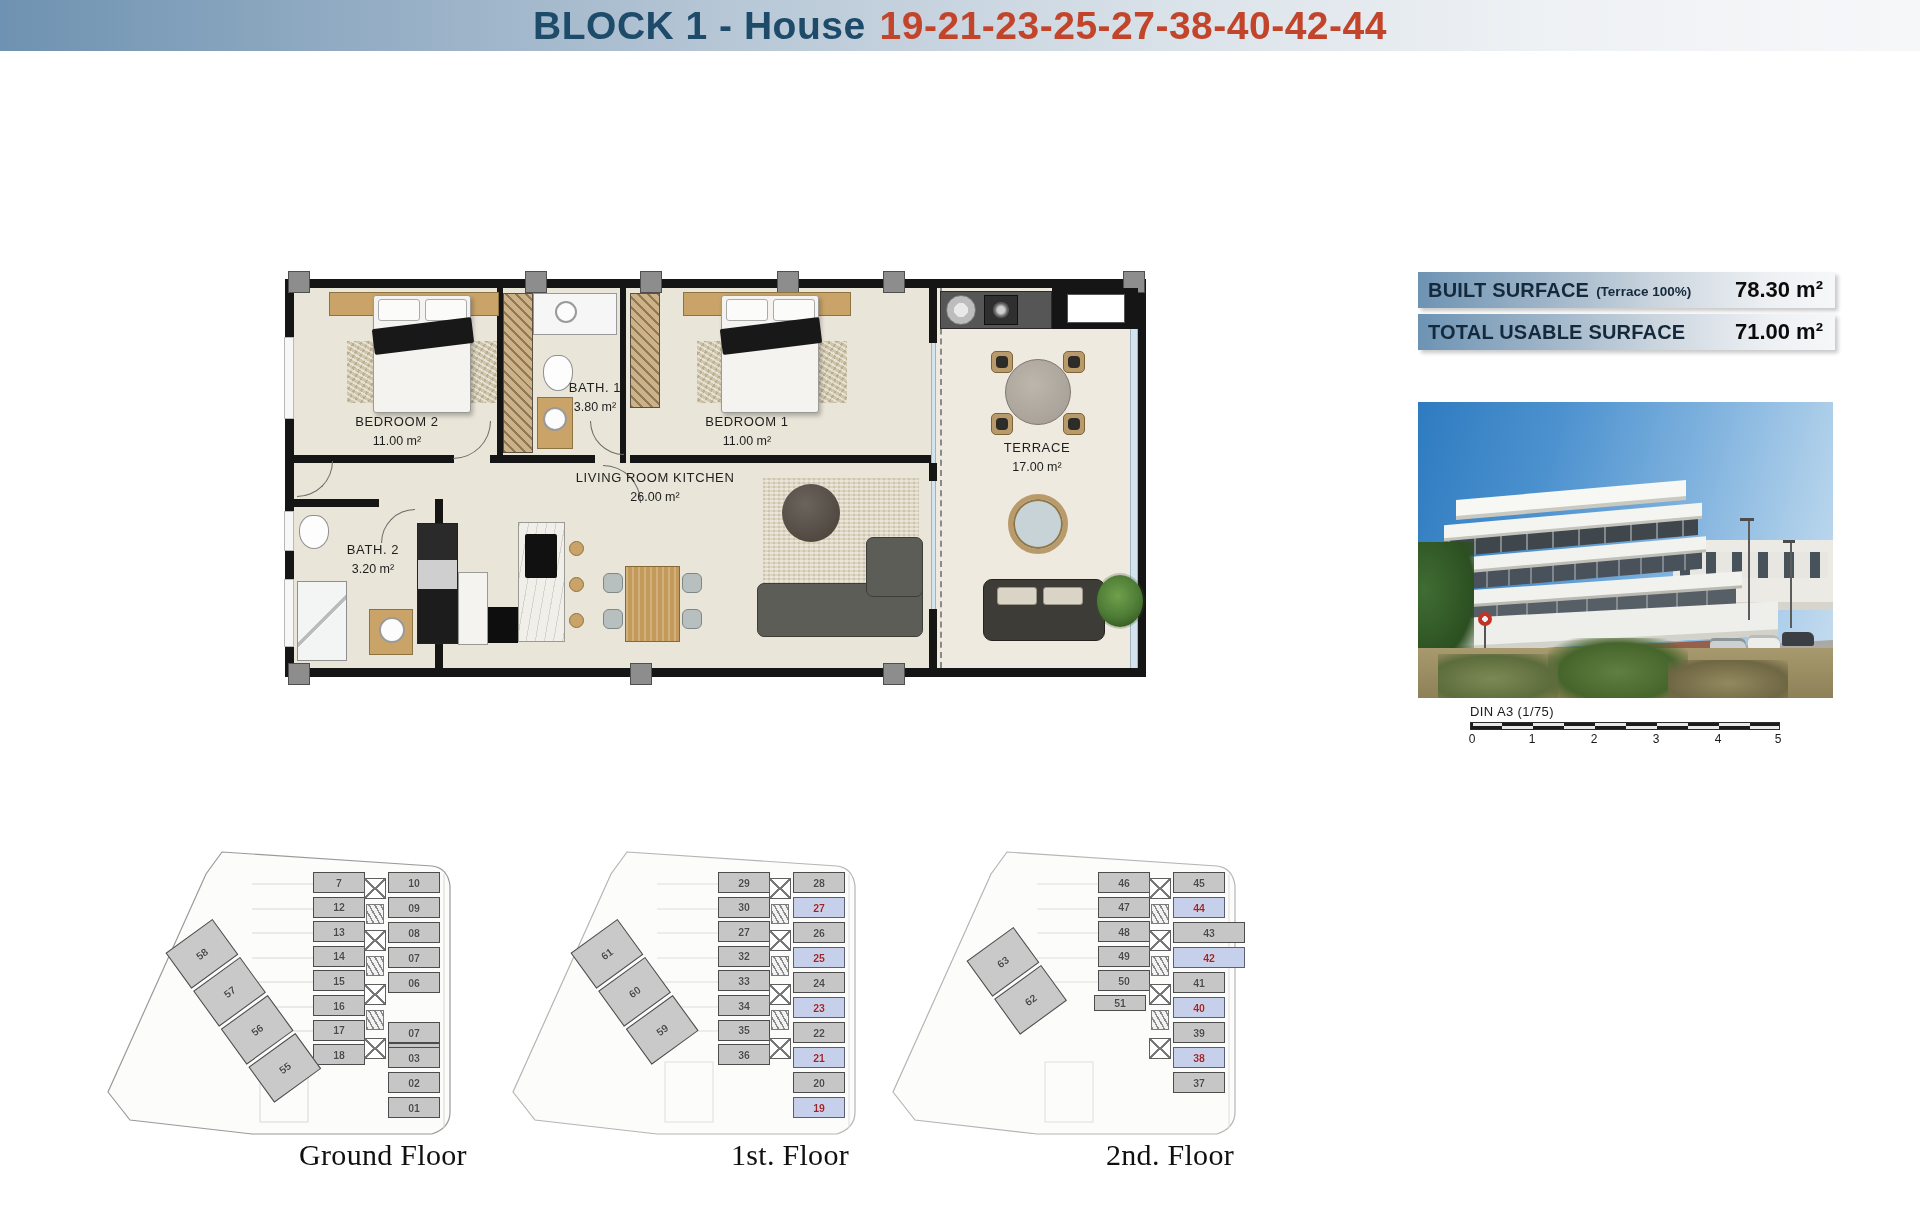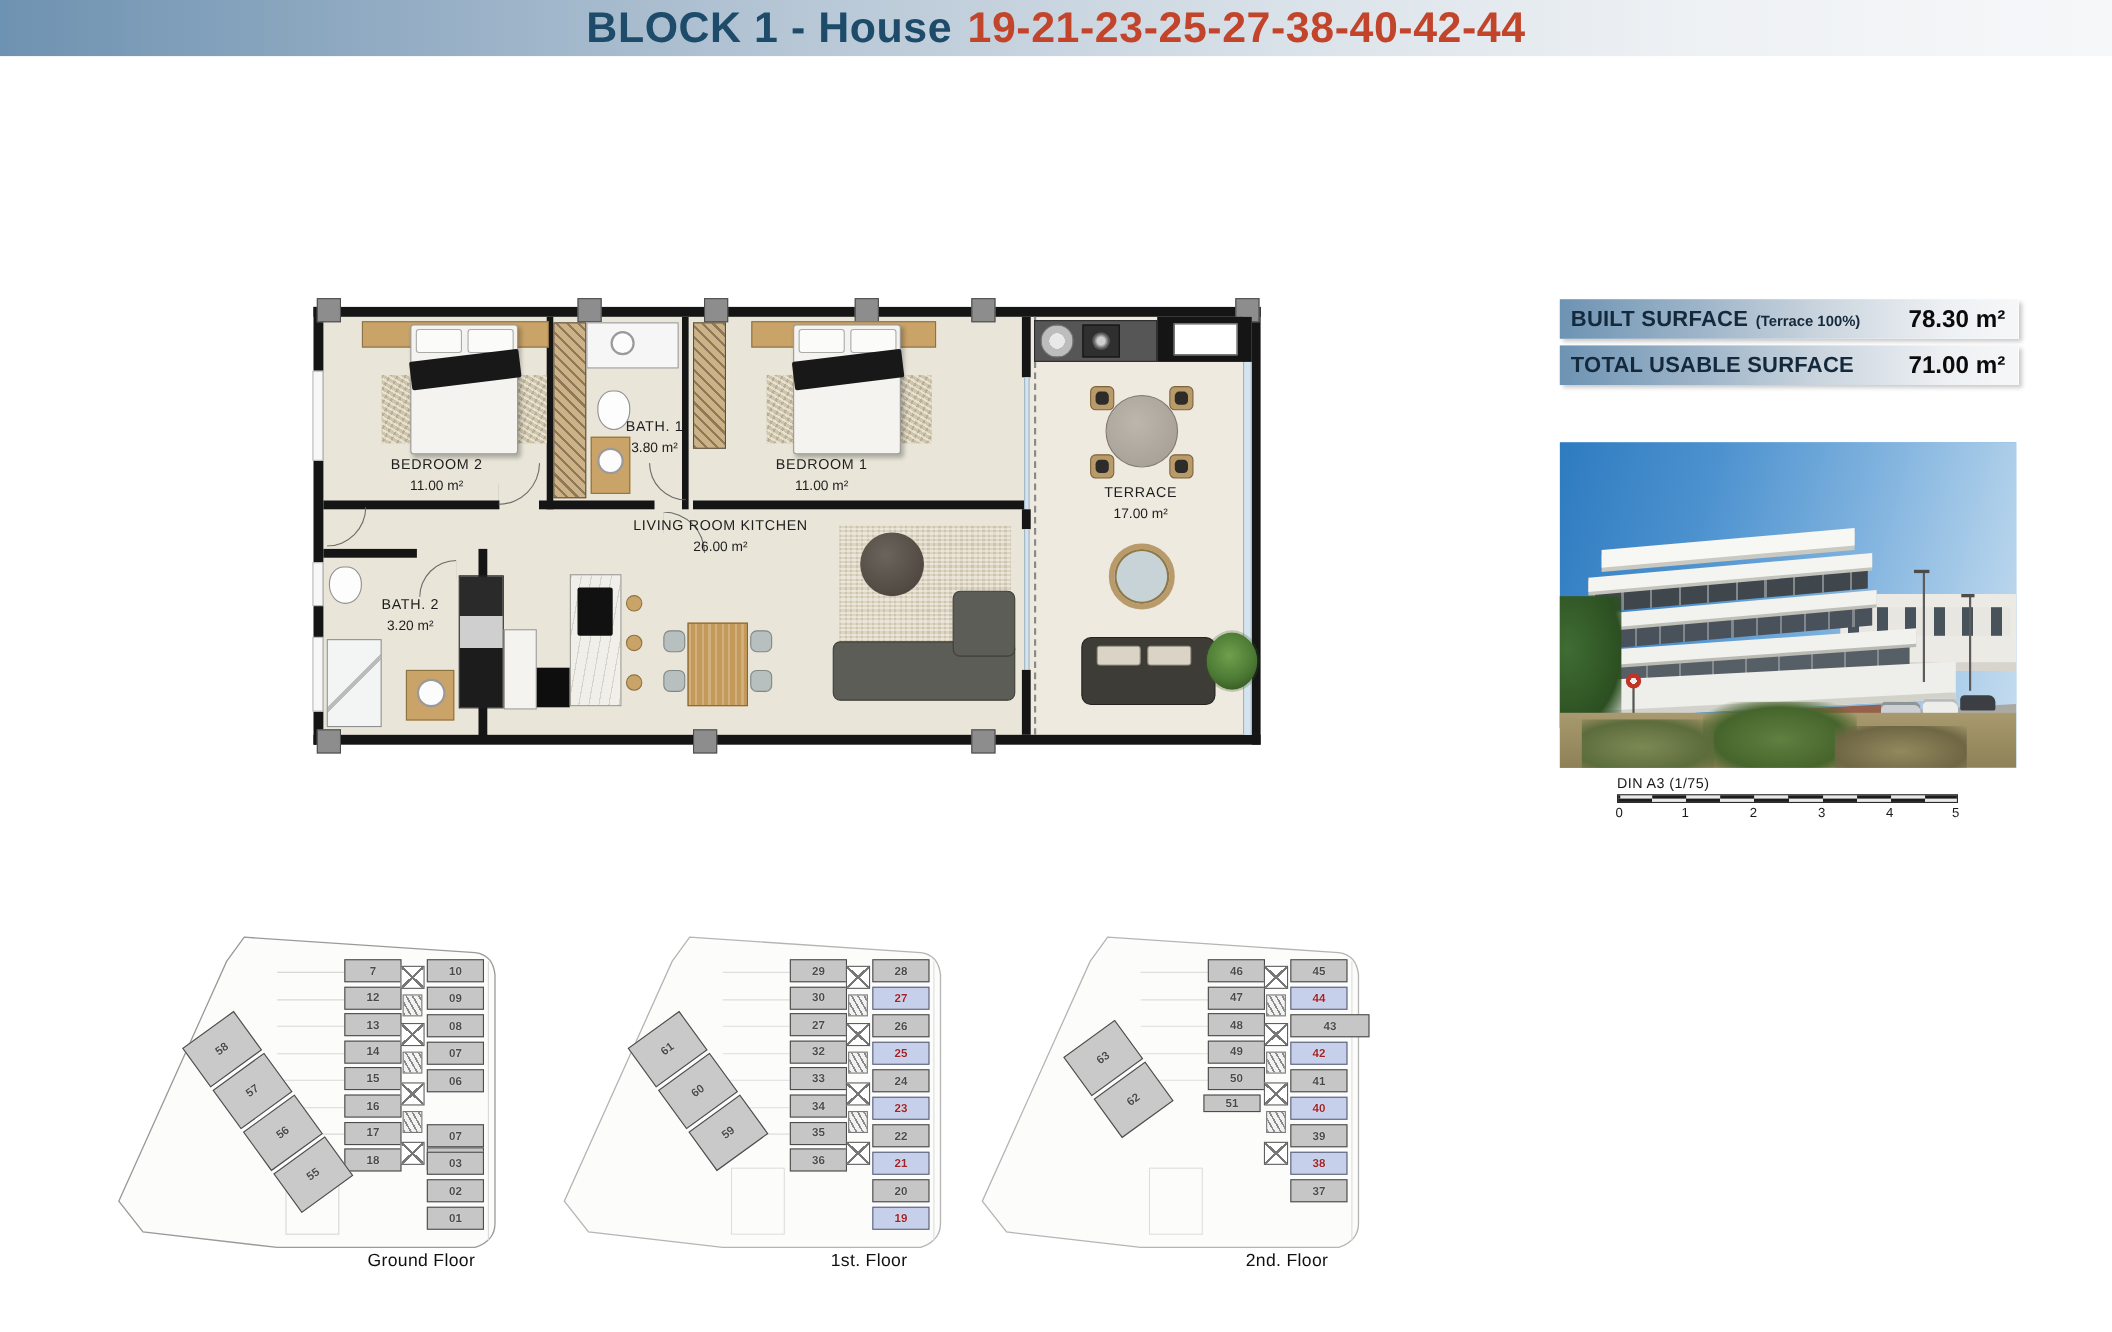--- a/index.html
+++ b/index.html
@@ -108,21 +108,21 @@
     text-shadow:0 0 1px #fff; }
   .mp .unit.hl { background:#c7d0eb; color:#9e2229; border-color:#5a5f78; }
   .mp .xbox { position:absolute; background:#fff; border:1px solid #5f5f5f;
     background-image:linear-gradient(to top right, transparent 46%, #777 46% 54%, transparent 54%),
                      linear-gradient(to bottom right, transparent 46%, #777 46% 54%, transparent 54%); }
   .mp .hatch { position:absolute; background:#f2f2f2; border:1px solid #7a7a7a;
     background-image:repeating-linear-gradient(60deg, #8a8a8a 0 1.5px, transparent 1.5px 5px); }
   .mp .diag { position:absolute; transform:rotate(-36deg); transform-origin:50% 0; }
   .mp .dunit { width:58px; height:44px; margin-bottom:3px; display:flex; align-items:center; justify-content:center;
     background:#c9c9c9; border:1px solid #4c4c4c; font-size:10.5px; font-weight:700; color:#4a4a4a; text-shadow:0 0 1px #fff; }
-  .floor-label { position:absolute; font-size:16px; color:#101010; letter-spacing:.3px; }
+  .floor-label { position:absolute; font-size:30px; color:#101010; letter-spacing:.3px;font-family:Liberation Serif, serif; }
 </style>
 </head>
 <body>
 
 <div id="page">
 
   <div id="header">
     <span class="t1">BLOCK 1 - House</span>
     <span class="t2">19-21-23-25-27-38-40-42-44</span>
   </div>
@@ -436,21 +436,21 @@
     <div class="floor-label" style="left:200px;top:296px;width:170px;text-align:center;">2nd. Floor</div>
   <div class="unit" style="left:213px;top:30px;width:52px;height:21px;">46</div>
       <div class="unit" style="left:213px;top:54.6px;width:52px;height:21px;">47</div>
       <div class="unit" style="left:213px;top:79.2px;width:52px;height:21px;">48</div>
       <div class="unit" style="left:213px;top:103.80000000000001px;width:52px;height:21px;">49</div>
       <div class="unit" style="left:213px;top:128.4px;width:52px;height:21px;">50</div>
       <div class="unit" style="left:209px;top:153px;width:52px;height:16px;">51</div>
       <div class="unit" style="left:288px;top:30px;width:52px;height:21px;">45</div>
       <div class="unit hl" style="left:288px;top:55px;width:52px;height:21px;">44</div>
       <div class="unit" style="left:288px;top:80px;width:72px;height:21px;">43</div>
-      <div class="unit hl" style="left:288px;top:105px;width:52px;height:21px;">42</div>
+      <div class="unit hl" style="left:288px;top:105px;width:72px;height:21px;">42</div>
       <div class="unit" style="left:288px;top:130px;width:52px;height:21px;">41</div>
       <div class="unit hl" style="left:288px;top:155px;width:52px;height:21px;">40</div>
       <div class="unit" style="left:288px;top:180px;width:52px;height:21px;">39</div>
       <div class="unit hl" style="left:288px;top:205px;width:52px;height:21px;">38</div>
       <div class="unit" style="left:288px;top:230px;width:52px;height:21px;">37</div>
       <div class="xbox" style="left:264px;top:36px;width:22px;height:21px;"></div>
       <div class="xbox" style="left:264px;top:88px;width:22px;height:21px;"></div>
       <div class="xbox" style="left:264px;top:142px;width:22px;height:21px;"></div>
       <div class="xbox" style="left:264px;top:196px;width:22px;height:21px;"></div>
       <div class="hatch" style="left:266px;top:62px;width:18px;height:20px;"></div>

